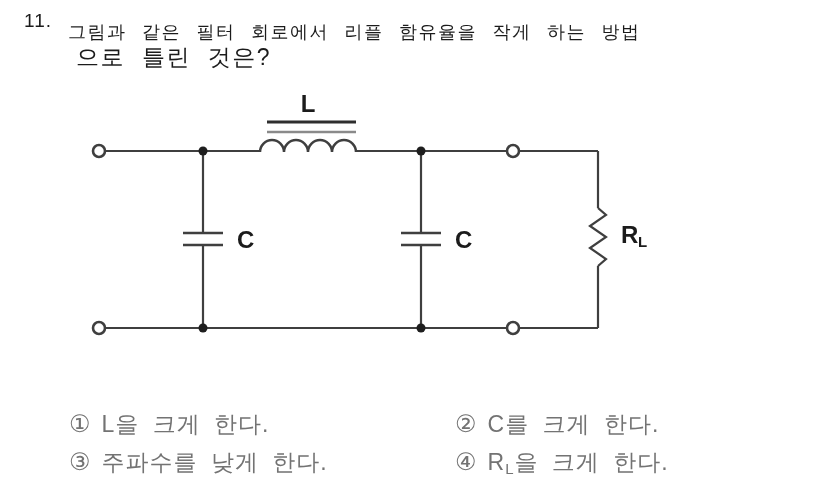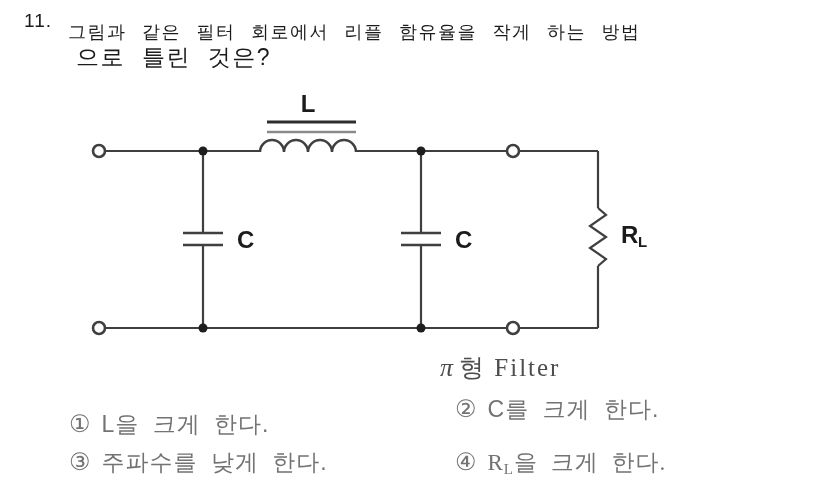--- a/index.html
+++ b/index.html
@@ -29,23 +29,23 @@
     font-family:"Liberation Serif","DejaVu Serif",serif;
     font-size:25px;color:#4d4d4d;letter-spacing:2px;white-space:nowrap;
   }
   .caption .pi{font-style:italic;font-size:26px;margin-right:4px;}
   .option{
     position:absolute;font-size:23px;letter-spacing:1px;word-spacing:6px;
     white-space:nowrap;color:#737373;
   }
   .option .onum{font-size:24px;margin-right:10px;}
   .opt1{left:69px;top:409px;}
-  .opt2{left:455px;top:394px;}
+  .opt2{left:455px;top:409px;}
   .opt3{left:69px;top:447px;text-align:right;}
-  .opt4{left:455px;top:447px;font-family:Liberation Serif, serif;}
+  .opt4{left:455px;top:447px;}
   sub.rl{font-size:15px;vertical-align:-4px;line-height:0;}
 </style>
 </head>
 <body>
 
 <div class="page">
 
   <div class="qnum">11.</div>
   <div class="qline1">그림과 같은 필터 회로에서 리플 함유율을 작게 하는 방법</div>
   <div class="qline2">으로 틀린 것은?</div>
@@ -93,23 +93,20 @@
 
     <g fill="#1b1b1b" font-family="Liberation Sans, DejaVu Sans, sans-serif" font-weight="bold">
       <text x="308" y="112" font-size="24" text-anchor="middle">L</text>
       <text x="237" y="248" font-size="24">C</text>
       <text x="455" y="248" font-size="24">C</text>
       <text x="621" y="243" font-size="24">R</text>
       <text x="638" y="247" font-size="15">L</text>
     </g>
   </svg>
 
-  <div class="caption">
-    <span class="pi">π</span><span>형 Filter</span>
-  </div>
 
   <div class="option opt1">
     <span class="onum">①</span><span>L을 크게 한다.</span>
   </div>
   <div class="option opt2">
     <span class="onum">②</span><span>C를 크게 한다.</span>
   </div>
   <div class="option opt3">
     <span class="onum">③</span><span>주파수를 낮게 한다.</span>
   </div>

